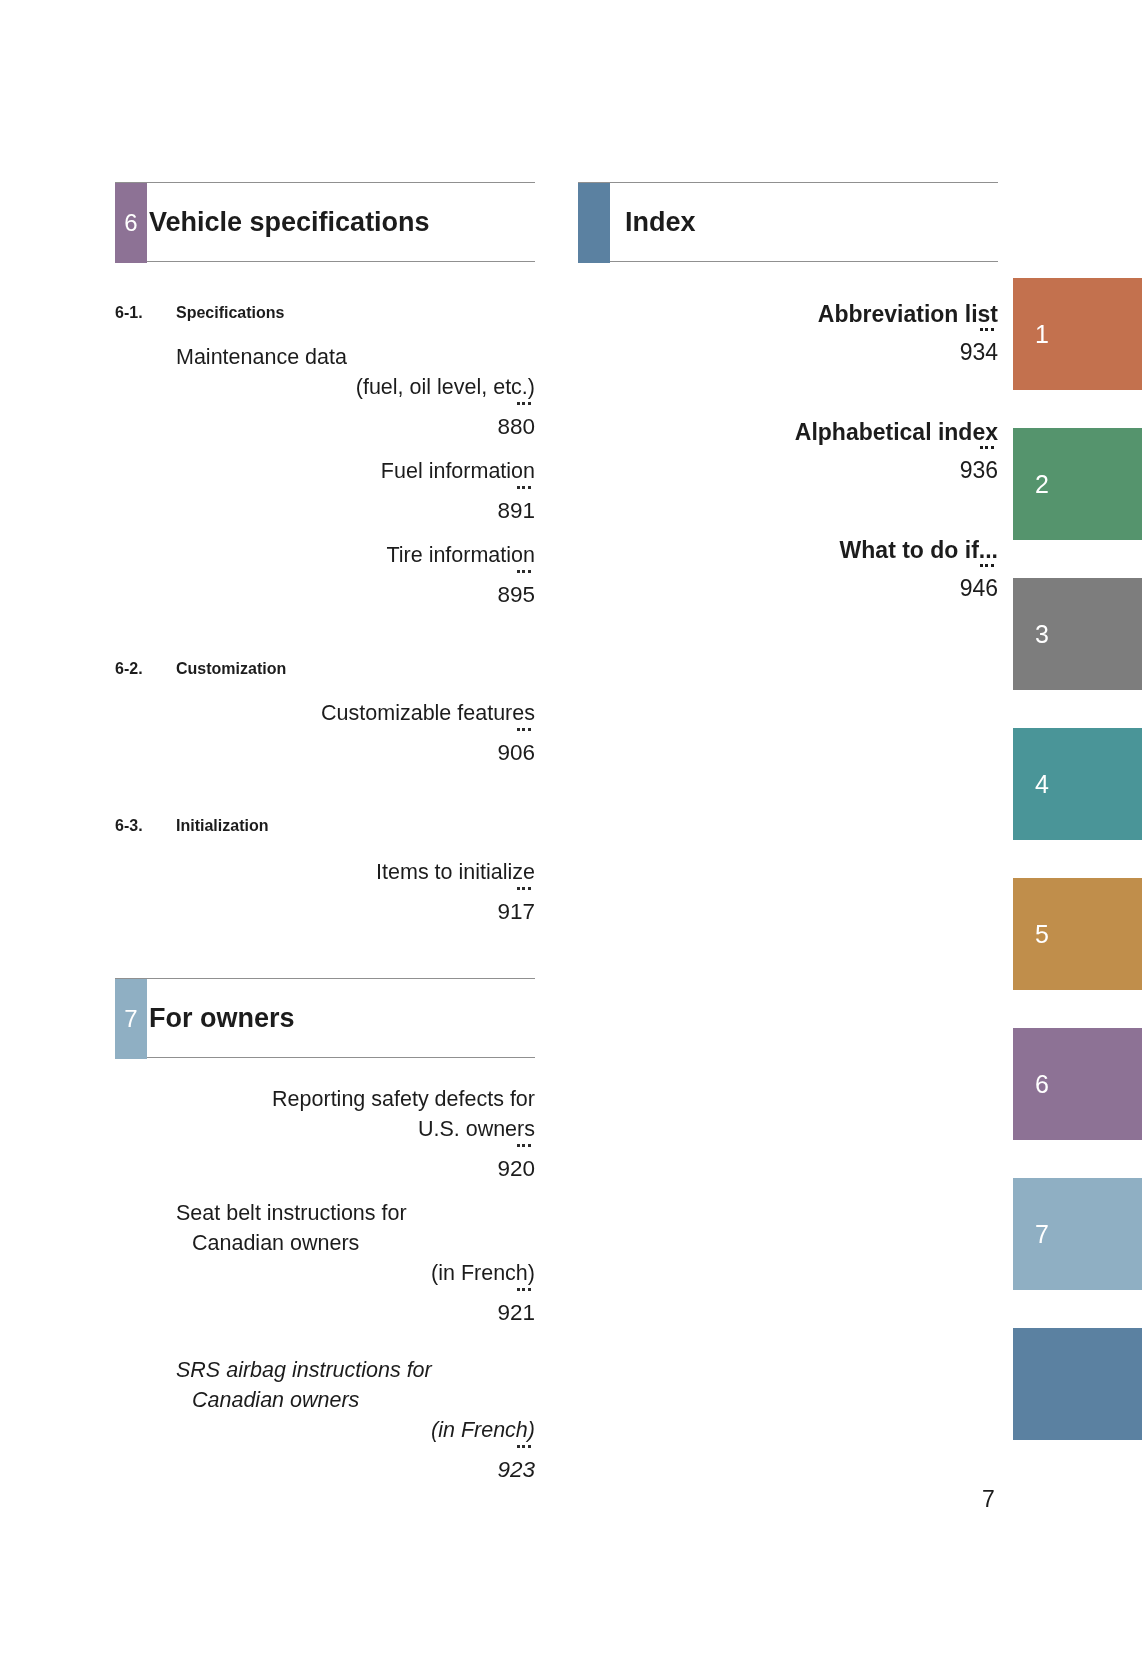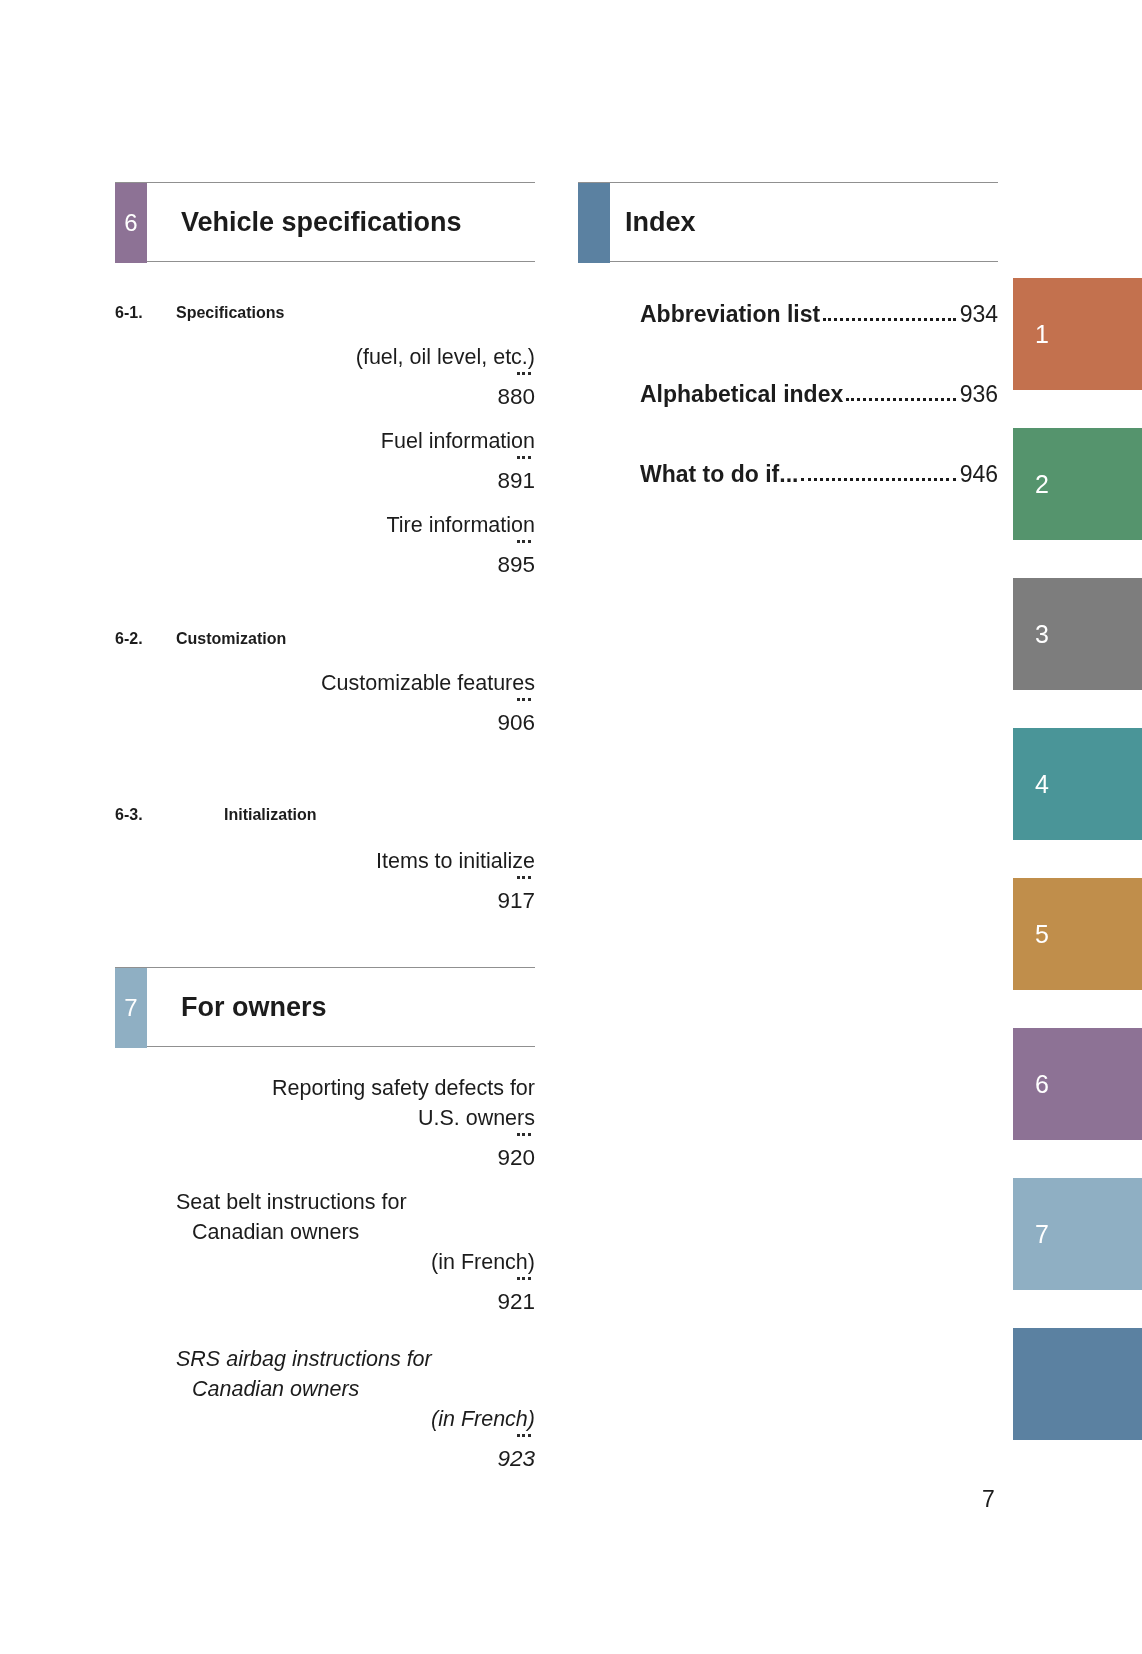--- a/index.html
+++ b/index.html
@@ -7,37 +7,37 @@
   body { font-family:"Liberation Sans","DejaVu Sans",sans-serif; }
 
   .page { position:relative; width:1142px; height:1654px; background:#ffffff; color:#1c1c1c; overflow:hidden; }
 
   .col { position:absolute; top:182px; width:420px; }
   .col-left { left:115px; }
   .col-right { left:578px; }
 
   .chapter-header { position:relative; height:80px; border-top:1px solid #909090; border-bottom:1px solid #909090; display:flex; align-items:center; }
   .chapter-tab { position:absolute; left:0; top:0; width:32px; height:80px; color:#ffffff; font-size:24px; display:flex; align-items:center; justify-content:center; }
-  .chapter-title { margin-left:66px; font-size:27px; font-weight:bold; }
+  .chapter-title { margin-left:34px; font-size:27px; font-weight:bold; }
 
   .group-heading { display:flex; font-size:16px; font-weight:bold; line-height:26px; }
   .group-num { flex:0 0 61px; width:61px; }
 
   .entry { margin-left:61px; font-size:21.5px; line-height:30px; }
   .row { display:flex; align-items:flex-end;flex-direction:column; }
   .cont { margin-left:16px; }
   .dots { flex:1 1 auto; min-width:14px; border-bottom:3px dotted #2b2b2b; margin:0 4px 7px 3px; height:0; }
   .pg { flex:0 0 auto; font-size:22.5px; }
 
-  .index-entry { display:flex; align-items:flex-end; margin-left:62px; font-size:23px; font-weight:bold; line-height:28px; }
+  .index-entry { display:flex; align-items:flex-end; margin-left:32px; font-size:23px; font-weight:bold; line-height:28px;flex-direction:column; }
   .index-entry .dots { border-bottom:3px dotted #1c1c1c; margin-bottom:7px; }
   .index-entry .pg { font-size:23px; font-weight:normal; }
 
   .mt14{margin-top:14px;} .mt16{margin-top:16px;} .mt17{margin-top:27px;font-style:italic;} .mt18{margin-top:18px;}
-  .mt26{margin-top:26px;text-align:right;} .mt38{margin-top:38px;} .mt46{margin-top:46px;} .mt49{margin-top:64px;gap:48px;}
+  .mt26{margin-top:26px;text-align:right;} .mt38{margin-top:38px;} .mt46{margin-top:46px;} .mt49{margin-top:45px;}
   .mt51{margin-top:51px;} .mt52{margin-top:52px;}
 
   .side-tabs { position:absolute; top:278px; right:0; width:129px; }
   .side-tab { height:112px; margin-bottom:38px; color:#ffffff; font-size:25px; display:flex; align-items:center; padding-left:22px; }
 
   .page-num { position:absolute; top:1486px; left:982px; font-size:23px; color:#1c1c1c; }
 </style>
 </head>
 <body>
 
@@ -49,20 +49,21 @@
       <div class="chapter-tab" style="background-color: rgb(141, 114, 149);">6</div>
       <div class="chapter-title">Vehicle specifications</div>
     </div>
 
     <div class="group-heading mt38">
       <span class="group-num">6-1.</span>
       <span>Specifications</span>
     </div>
 
     <div class="entry mt16">
+      <div>Maintenance data</div>
       <div class="row cont">
         <span class="lbl">(fuel, oil level, etc.)</span>
         <span class="dots"></span>
         <span class="pg">880</span>
       </div>
     </div>
 
     <div class="entry mt14">
       <div class="row">
         <span class="lbl">Fuel information</span>

